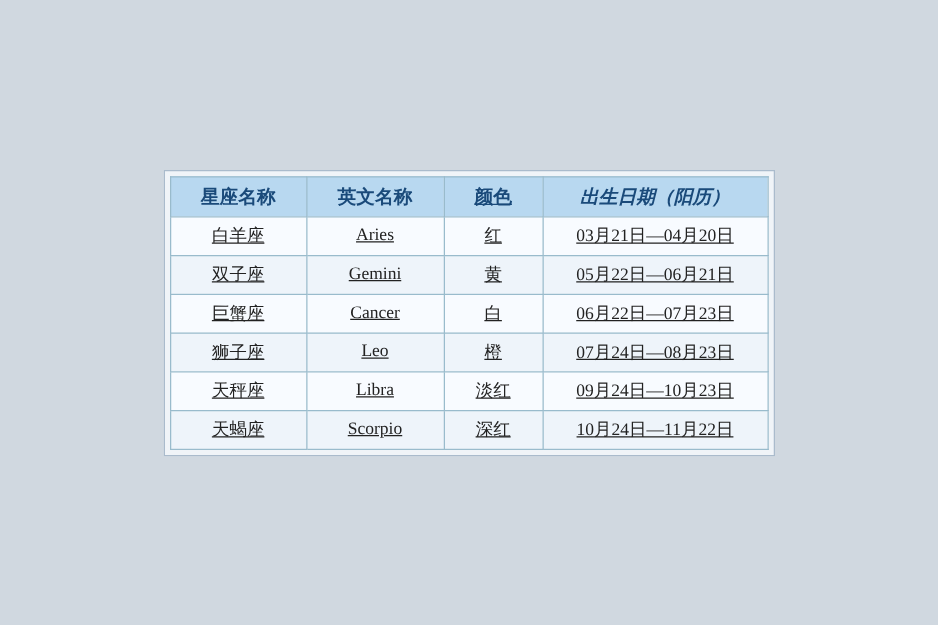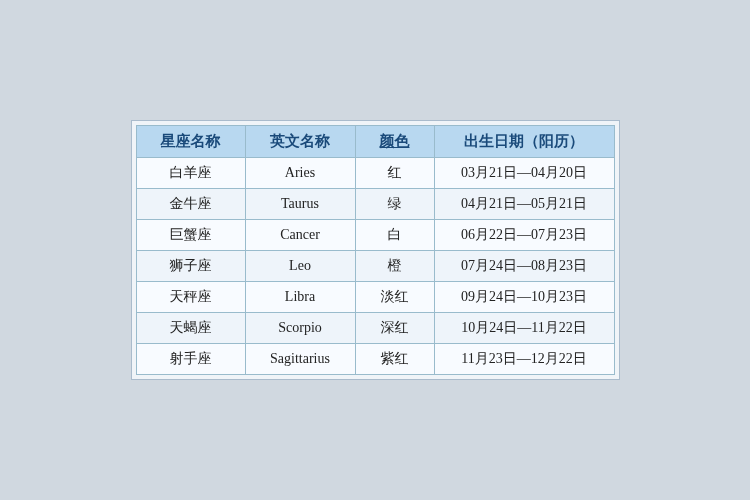--- a/index.html
+++ b/index.html
@@ -47,26 +47,27 @@
     tbody tr:nth-child(odd) {
       background-color: #f8fbff;
     }
 
     tbody tr:nth-child(even) {
       background-color: #eef4fa;
     }
 
     tbody td {
       font-size: 14px;
+      text-decoration: underline;
     }
 
     .col-cn { min-width: 80px; }
     .col-en { min-width: 110px; }
     .col-color { min-width: 50px; text-decoration: underline; }
-    .col-date { min-width: 180px; }
+    .col-date { min-width: 180px; font-style: italic; }
   </style>
 </head>
 <body>
 
 <div class="table-container">
   <table>
     <thead>
       <tr>
         <th class="col-cn">星座名称</th>
         <th class="col-en">英文名称</th>
@@ -75,24 +76,24 @@
       </tr>
     </thead>
     <tbody id="table-body">
     <tr>
           <td>白羊座</td>
           <td>Aries</td>
           <td>红</td>
           <td>03月21日—04月20日</td>
         </tr>
         <tr>
-          <td>金牛座</td>
-          <td>Taurus</td>
-          <td>绿</td>
-          <td>04月21日—05月21日</td>
+          <td>双子座</td>
+          <td>Gemini</td>
+          <td>黄</td>
+          <td>05月22日—06月21日</td>
         </tr>
         <tr>
           <td>巨蟹座</td>
           <td>Cancer</td>
           <td>白</td>
           <td>06月22日—07月23日</td>
         </tr>
         <tr>
           <td>狮子座</td>
           <td>Leo</td>
@@ -104,21 +105,15 @@
           <td>Libra</td>
           <td>淡红</td>
           <td>09月24日—10月23日</td>
         </tr>
         <tr>
           <td>天蝎座</td>
           <td>Scorpio</td>
           <td>深红</td>
           <td>10月24日—11月22日</td>
         </tr>
-        <tr>
-          <td>射手座</td>
-          <td>Sagittarius</td>
-          <td>紫红</td>
-          <td>11月23日—12月22日</td>
-        </tr>
       </tbody>
   </table>
 </div>
 
 </body></html>

